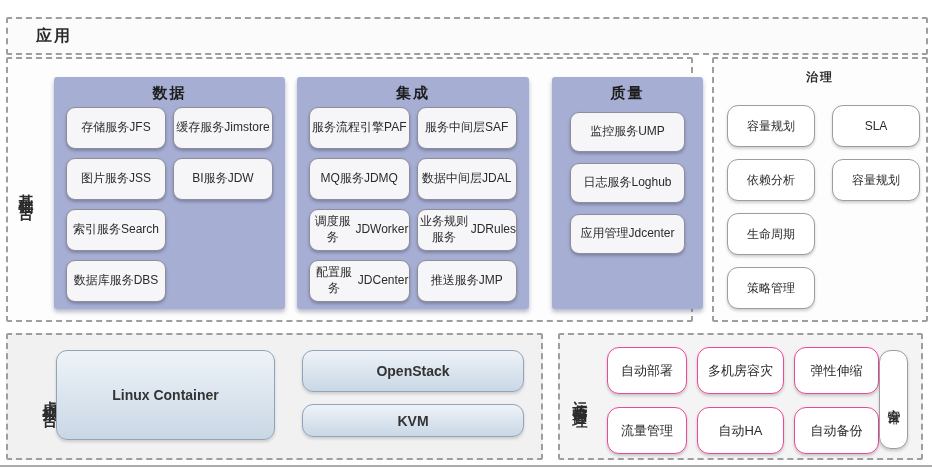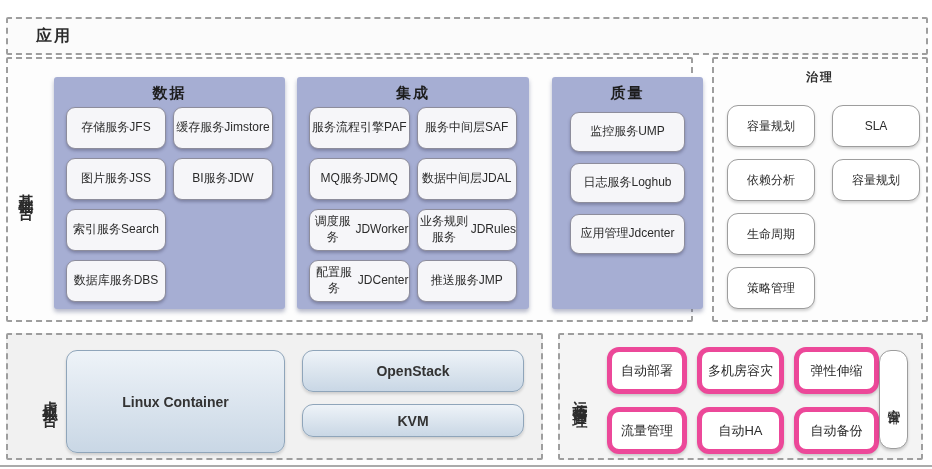--- a/index.html
+++ b/index.html
@@ -45,29 +45,29 @@
     display:flex;align-items:center;justify-content:center;font-size:12px;
   }
   
   #virt-box{left:6px;top:333px;width:537px;height:127px;background:#f1f1f1;}
   #virt-label{left:32px;}
   .virt-item{
     position:absolute;background:linear-gradient(#eef3f8,#c9d7e5);
     border:1px solid #8fa5ba;border-radius:11px;box-shadow:0 2px 3px rgba(0,0,0,.15);
     display:flex;align-items:center;justify-content:center;font-size:14px;font-weight:600;color:#333;box-sizing:border-box;
   }
-  #virt-lc{left:58px;top:15px;width:219px;height:103px;}
+  #virt-lc{left:48px;top:15px;width:219px;height:90px;}
   #virt-os{left:294px;top:15px;width:222px;height:42px;}
   #virt-kvm{left:294px;top:69px;width:222px;height:33px;}
   
   #ops-box{left:558px;top:333px;width:365px;height:127px;background:#f4f4f4;}
   #ops-label{left:10px;}
   #ops-grid{position:absolute;left:47px;top:12px;display:grid;grid-template-columns:80px 87px 85px;column-gap:10px;row-gap:13px;grid-auto-rows:47px;}
   .ops-item{
-    background:#ffffff;border:5px solid #ec4899;border-radius:12px;
+    background:#ffffff;border:1px solid #ec4899;border-radius:12px;
     box-shadow:0 2px 3px rgba(0,0,0,.18);
     display:flex;align-items:center;justify-content:center;font-size:13px;
   }
   #ops-side{
     position:absolute;left:319px;top:15px;width:27px;height:97px;
     background:#ffffff;border:1px solid #9d9d9d;border-radius:12px;
     box-shadow:0 2px 3px rgba(0,0,0,.18);
     display:flex;align-items:center;justify-content:center;
     writing-mode:vertical-rl;text-orientation:upright;font-size:13px;letter-spacing:1px;
   }

